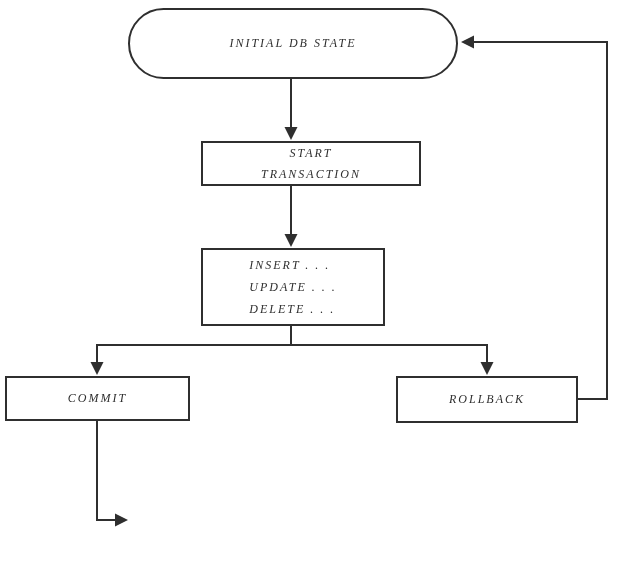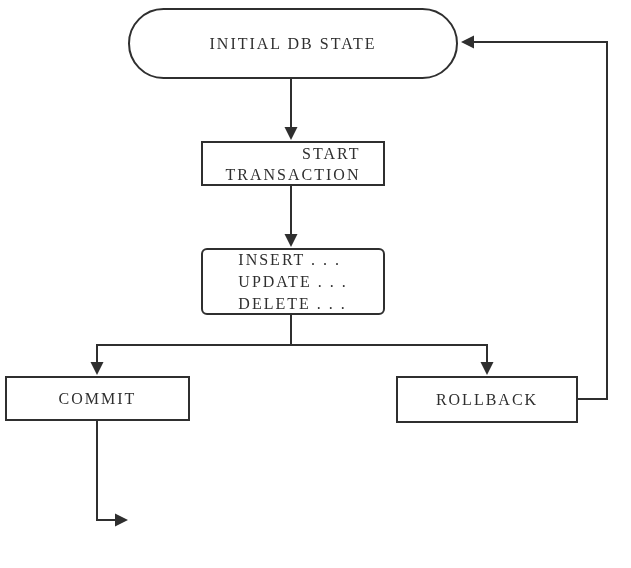--- a/index.html
+++ b/index.html
@@ -21,30 +21,31 @@
   .arrow { fill: var(--ink); stroke: none; }
   .node {
     position: absolute;
     box-sizing: border-box;
     display: flex;
     align-items: center;
     justify-content: center;
     border: 2px solid var(--ink);
     background: var(--bg);
     color: var(--ink);
-    font-size: 16px;
+    font-size: 12px;
     letter-spacing: 2px;
     line-height: 21px;
     text-align: center;
     white-space: pre-line;
+    font-style: italic;
   }
   .stadium { border-radius: 40px; }
   .node-initial  { left: 128px; top: 8px;   width: 330px; height: 71px; }
-  .node-start    { left: 201px; top: 141px; width: 184px; height: 45px; text-align: right; }
-  .node-dml      { left: 201px; top: 248px; width: 184px; height: 67px; line-height: 22px; border-radius: 6px; }
+  .node-start    { left: 201px; top: 141px; width: 220px; height: 45px; }
+  .node-dml      { left: 201px; top: 248px; width: 184px; height: 78px; line-height: 22px; }
   .node-dml span { text-align: left; }
   .node-commit   { left: 5px;   top: 376px; width: 185px; height: 45px; }
   .node-rollback { left: 396px; top: 376px; width: 182px; height: 47px; }
   .node-new      { left: 127px; top: 482px; width: 330px; height: 74px; }
 </style>
 </head>
 <body>
 
 <div class="canvas">
 

